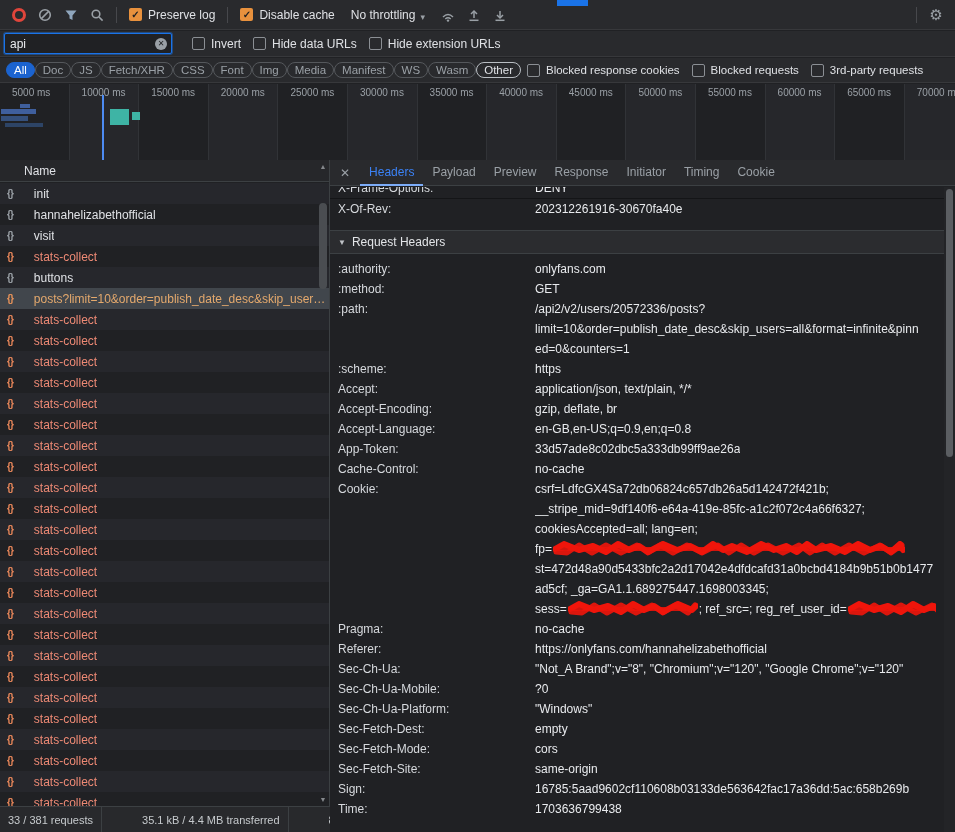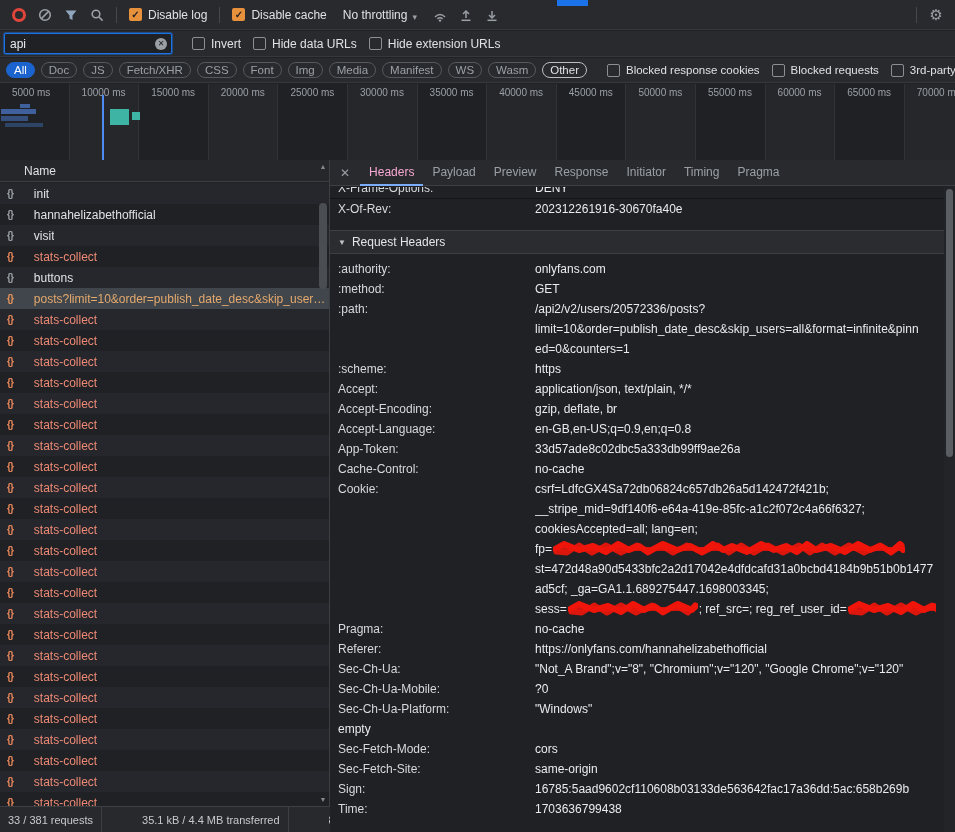--- a/index.html
+++ b/index.html
@@ -27,21 +27,21 @@
         border-bottom:1px solid #37383b;display:flex;align-items:center;padding:0 4px;box-sizing:border-box;}
   .searchbox{position:relative;width:166px;height:19px;background:#202124;border:1px solid #1a73e8;
              box-shadow:0 0 0 1px rgba(26,115,232,.45);border-radius:2px;display:flex;align-items:center;margin-right:14px;}
   .searchbox input{flex:1;background:transparent;border:none;outline:none;color:#e8eaed;
                    font:12px "Liberation Sans",sans-serif;padding:0 5px;min-width:0;}
   .clrbtn{width:12px;height:12px;border-radius:50%;background:#9aa0a6;color:#202124;font-size:8px;
           display:flex;align-items:center;justify-content:center;margin-right:4px;flex:none;}
   
   .crow{position:absolute;left:0;top:58px;width:955px;height:25px;background:#292a2d;border-bottom:1px solid #37383b;
         display:flex;align-items:center;padding:0 6px;box-sizing:border-box;overflow:hidden;}
-  .chips{display:flex;align-items:flex-start;gap:6px;margin-right:14px;}
+  .chips{display:flex;align-items:flex-start;}
   .chip{font-size:11.5px;color:#9aa0a6;border:1px solid #55585c;border-radius:8px;padding:1px 7px;white-space:nowrap;}
   .chip.sel{background:#1b63cf;border-color:#1b63cf;color:#ffffff;}
   .chip.other{border-color:#b9bec3;color:#dfe1e5;}
   .crow .cbl{font-size:11.5px;}
   
   .timeline{position:absolute;left:0;top:84px;width:955px;height:76px;background:#202124;
             border-bottom:1px solid #3c4043;overflow:hidden;}
   .tlcol{position:absolute;top:0;bottom:0;border-right:1px solid #313337;box-sizing:border-box;}
   .tlcol.alt{background:#26272b;}
   .tllab{position:absolute;top:3px;left:12px;font-size:10px;color:#9aa0a6;white-space:nowrap;}
@@ -74,21 +74,21 @@
   .lthumb{position:absolute;left:2px;top:42px;width:8px;height:86px;background:#4a4d51;border-radius:4px;}
   .status-bar{position:absolute;left:0;bottom:0;width:330px;height:26px;background:#28292c;border-top:1px solid #3c4043;
               display:flex;align-items:center;font-size:11px;color:#c6cacd;box-sizing:border-box;overflow:hidden;white-space:nowrap;gap:32px;}
   .sitem{padding:0 8px;border-right:1px solid #3c4043;line-height:26px;flex:none;}
   .sitem.last{border-right:none;}
   
   .right-pane{position:absolute;left:330px;top:160px;right:0;bottom:0;background:#202124;}
   .tab-bar{height:26px;background:#292a2d;border-bottom:1px solid #3c4043;display:flex;align-items:center;box-sizing:border-box;}
   .closex{padding:0 10px;color:#9aa0a6;font-size:12px;}
   .tab{padding:0 9px;color:#9aa0a6;height:26px;line-height:25px;box-sizing:border-box;white-space:nowrap;}
-  .tab.sel{color:#f9a8d4;box-shadow:inset 0 -2px 0 #7cacf8;}
+  .tab.sel{color:#3b82f6;box-shadow:inset 0 -2px 0 #7cacf8;}
   .detail-body{position:absolute;left:0;top:27px;right:11px;bottom:0;overflow:hidden;}
   .detail-content{transform:translateY(-9px);}
   .hrow{display:flex;padding:0 8px;align-items:flex-start;}
   .prerow:first-child{border-bottom:1px solid #141517;}
   .hkey{flex:0 0 197px;line-height:20px;color:#d6d9dd;white-space:nowrap;}
   .hval{line-height:20px;color:#e9ebee;min-width:0;}
   .hline{white-space:nowrap;overflow:hidden;}
   .section-head{margin-top:11px;height:24px;background:#2b2c2f;border-top:1px solid #3c4043;border-bottom:1px solid #3c4043;
                 padding-left:8px;color:#e3e5e8;display:flex;align-items:center;gap:6px;box-sizing:border-box;margin-bottom:5px;}
   .disc{font-size:8px;color:#c0c3c7;}
@@ -121,21 +121,21 @@
       <svg width="14" height="14" viewBox="0 0 14 14">
           <circle cx="6" cy="6" r="3.8" fill="none" stroke="#9aa0a6" stroke-width="1.6"></circle>
           <line x1="9" y1="9" x2="12.6" y2="12.6" stroke="#9aa0a6" stroke-width="1.6"></line>
         </svg>
     </span>
     <span class="vdiv"></span>
     <label class="cbl">
       <span class="cb on">
           <span class="ck">✓</span>
         </span>
-      <span>Disable log</span>
+      <span>Preserve log</span>
     </label>
     <span class="vdiv"></span>
     <label class="cbl">
       <span class="cb on">
           <span class="ck">✓</span>
         </span>
       <span>Disable cache</span>
     </label>
     <span class="throttle">
       <span>No throttling</span>
@@ -411,21 +411,21 @@
   <div class="right-pane">
     <div class="tab-bar">
       <span class="closex">✕</span>
       <span id="tabs" style="display:flex;">
           <span class="tab sel">Headers</span>
           <span class="tab">Payload</span>
           <span class="tab">Preview</span>
           <span class="tab">Response</span>
           <span class="tab">Initiator</span>
           <span class="tab">Timing</span>
-          <span class="tab">Pragma</span>
+          <span class="tab">Cookie</span>
         </span>
     </div>
     <div class="detail-body">
       <div class="detail-content">
         <div id="pre-rows">
             <div class="hrow prerow">
               <div class="hkey">X-Frame-Options:</div>
               <div class="hval">
                 <div class="hline"><span>DENY</span></div>
               </div>
@@ -546,20 +546,21 @@
                 <div class="hline"><span>?0</span></div>
               </div>
             </div>
             <div class="hrow">
               <div class="hkey">Sec-Ch-Ua-Platform:</div>
               <div class="hval">
                 <div class="hline"><span>"Windows"</span></div>
               </div>
             </div>
             <div class="hrow">
+              <div class="hkey">Sec-Fetch-Dest:</div>
               <div class="hval">
                 <div class="hline"><span>empty</span></div>
               </div>
             </div>
             <div class="hrow">
               <div class="hkey">Sec-Fetch-Mode:</div>
               <div class="hval">
                 <div class="hline"><span>cors</span></div>
               </div>
             </div>

